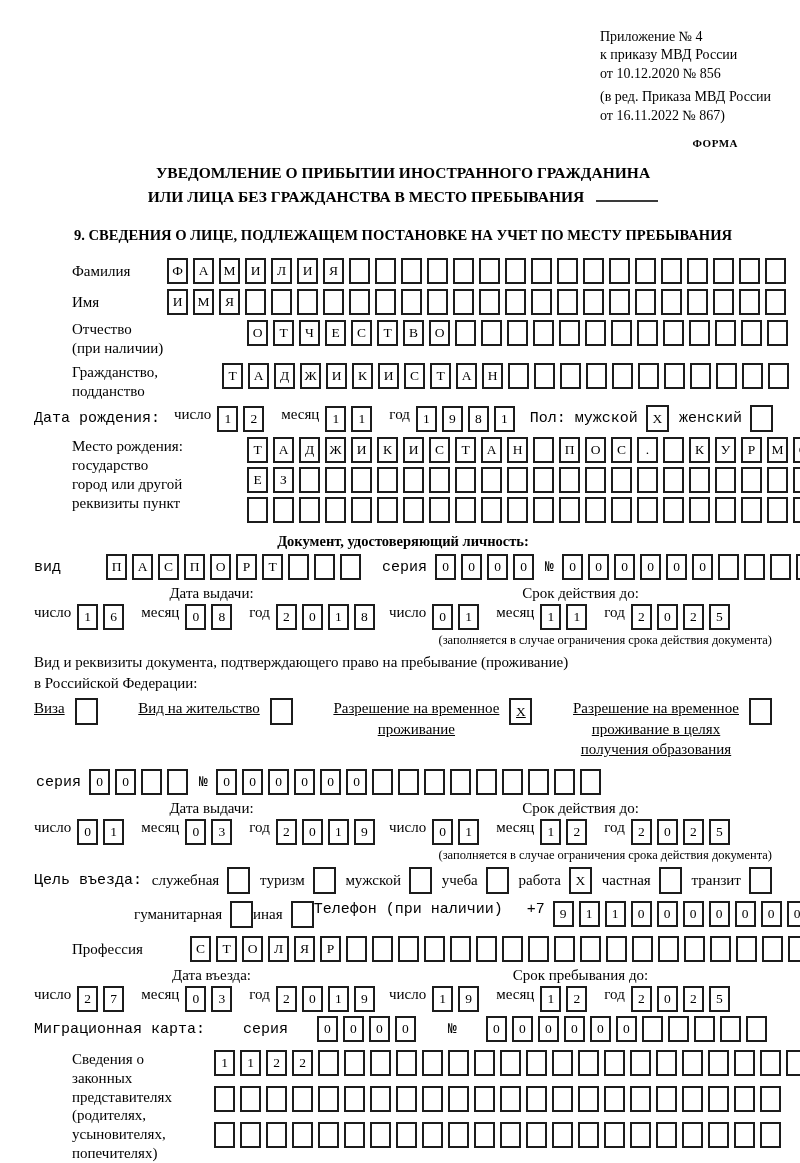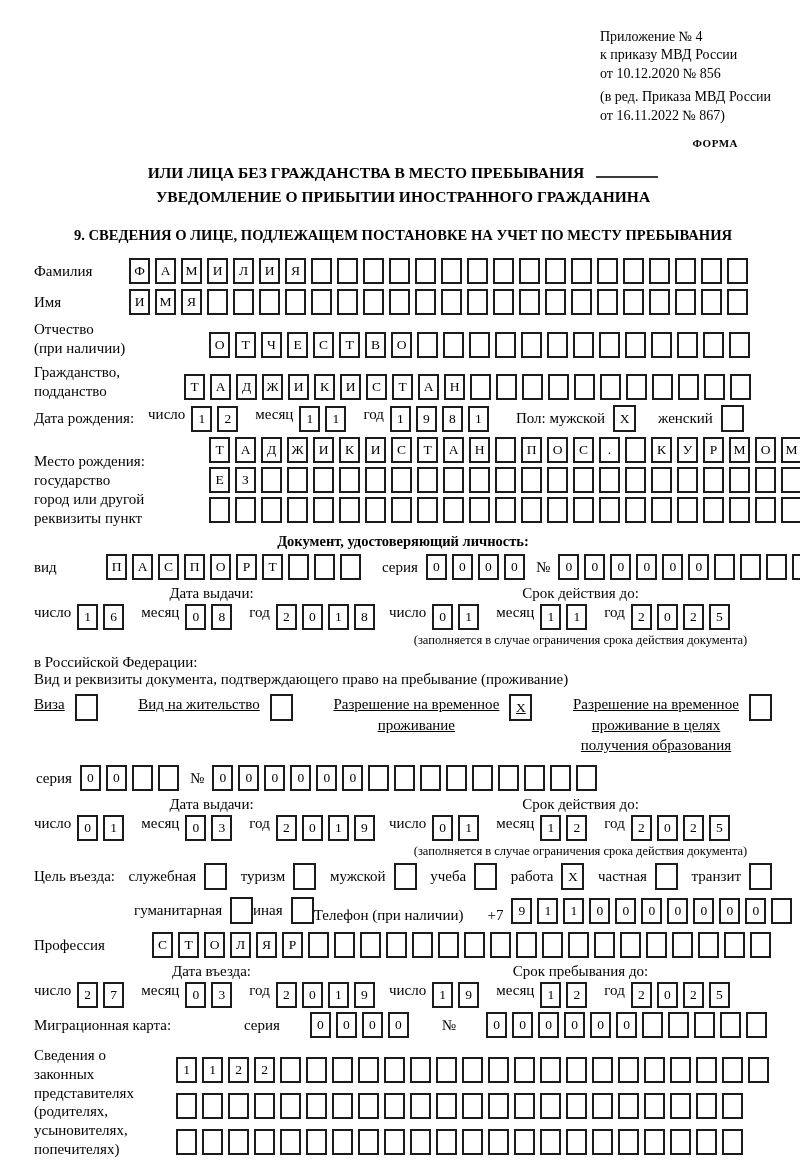--- a/index.html
+++ b/index.html
@@ -11,25 +11,25 @@
     font-size:15px; overflow:hidden; position:relative;
   }
   .appendix { margin-left:566px; width:210px; font-size:14px; line-height:1.32; white-space:nowrap; }
   .appendix .edition { margin-top:5px; }
   .forma { font-weight:bold; text-align:right; margin:12px 34px 0 0; font-size:11px; letter-spacing:.5px; }
   .title { text-align:center; font-weight:bold; font-size:15.5px; margin-top:12px; line-height:1.55; }
   .blank-underline { display:inline-block; width:62px; border-bottom:2px solid #3a3a3a; height:12px; margin-left:12px; }
   .section { text-align:center; font-weight:bold; font-size:14.6px; margin:18px 0 14px; }
 
   .frow { display:flex; align-items:center; margin-bottom:5px; }
-  .frow.top { align-items:flex-end; }
-  .flabel { flex:none; line-height:1.25; }
+  .frow.top { align-items:flex-start; }
+  .flabel { flex:none; line-height:1.25;margin-left:38px; }
   .w95 { width:95px; } .w150 { width:150px; } .w175 { width:175px; } .w142 { width:142px; }
-  .lbl { flex:none; }
-  .mr8 { margin-right:8px; } .mr14 { margin-right:14px; } .ml10 { margin-left:22px; }
+  .lbl { flex:none;font-family:Liberation Mono, monospace; }
+  .mr8 { margin-right:8px; } .mr14 { margin-right:14px; } .ml10 { margin-left:10px; }
 
   .cells { display:inline-flex; flex-wrap:nowrap; align-items:center; }
   .cell {
     box-sizing:border-box; flex:none;
     display:inline-flex; align-items:center; justify-content:center;
     width:21px; height:26px; border:2px solid #1c1c1c; margin-right:5px;
     font-size:13.5px; background:#fff;
   }
   .cbx .cell { width:23px; height:27px; margin-right:0; }
 
@@ -38,32 +38,32 @@
 
   .center-bold { text-align:center; font-weight:bold; font-size:14.5px; margin:6px 0 4px; }
 
   .two-col { display:flex; margin:2px 0 4px; }
   .col-l { flex:0 0 355px; }
   .col-r { flex:1; }
   .dhead { text-align:center; margin-bottom:2px; }
   .daterow { display:inline-flex; align-items:flex-start; }
   .daterow .dlbl { margin:0 6px 0 12px; }
   .daterow .dlbl:first-child { margin-left:0; }
-  .note { font-size:12.5px; text-align:center; margin-top:3px; }
+  .note { font-size:12.5px; text-align:right; margin-top:3px; }
 
   .intro { margin:6px 0 2px; }
   .optrow { display:flex; justify-content:space-between; align-items:flex-start; margin:6px 0 10px; }
   .opt { display:flex; align-items:flex-start;text-decoration:underline; }
   .opt .olabel { margin-right:10px; line-height:1.35; }
   .opt .center-lines { text-align:center; }
 
   .purpose { display:flex; justify-content:space-between; align-items:center; margin-bottom:7px; }
   .pair { display:flex; align-items:center; }
   .pair .plabel { margin-right:8px; }
-  .phone-row { display:flex; align-items:flex-end; margin:0 0 8px 100px; }
+  .phone-row { display:flex; align-items:flex-start; margin:0 0 8px 100px; }
   .phone-row .gap { width:26px; }
 
   .mig-row { display:flex; align-items:center; margin:4px 0 8px;justify-content:space-between; }
 </style>
 </head>
 <body>
 
 <div class="page">
 
   <div class="appendix">
@@ -72,22 +72,22 @@
     <div>от 10.12.2020 № 856</div>
     <div class="edition">
       <div>(в ред. Приказа МВД России</div>
       <div>от 16.11.2022 № 867)</div>
     </div>
   </div>
 
   <div class="forma">ФОРМА</div>
 
   <div class="title">
+    <div>УВЕДОМЛЕНИЕ О ПРИБЫТИИ ИНОСТРАННОГО ГРАЖДАНИНА</div>
     <div><span>ИЛИ ЛИЦА БЕЗ ГРАЖДАНСТВА В МЕСТО ПРЕБЫВАНИЯ</span><span class="blank-underline"></span></div>
-    <div>УВЕДОМЛЕНИЕ О ПРИБЫТИИ ИНОСТРАННОГО ГРАЖДАНИНА</div>
   </div>
 
   <div class="section">9. СВЕДЕНИЯ О ЛИЦЕ, ПОДЛЕЖАЩЕМ ПОСТАНОВКЕ НА УЧЕТ ПО МЕСТУ ПРЕБЫВАНИЯ</div>
 
   <div class="frow">
     <div class="flabel w95">Фамилия</div>
     <div class="cells">
         <span class="cell">Ф</span>
         <span class="cell">А</span>
         <span class="cell">М</span>
@@ -401,22 +401,22 @@
             <span class="cell">0</span>
             <span class="cell">2</span>
             <span class="cell">5</span>
           </span>
         </div>
       <div class="note">(заполняется в случае ограничения срока действия документа)</div>
     </div>
   </div>
 
   <div class="intro">
+    <div>Вид и реквизиты документа, подтверждающего право на пребывание (проживание)</div>
     <div style="margin-top:4px;">в Российской Федерации:</div>
-    <div>Вид и реквизиты документа, подтверждающего право на пребывание (проживание)</div>
   </div>
   <div class="optrow">
     <div class="opt">
       <span class="olabel">Виза</span>
       <span class="cells cbx">
           <span class="cell"></span>
         </span>
     </div>
     <div class="opt">
       <span class="olabel">Вид на жительство</span>

